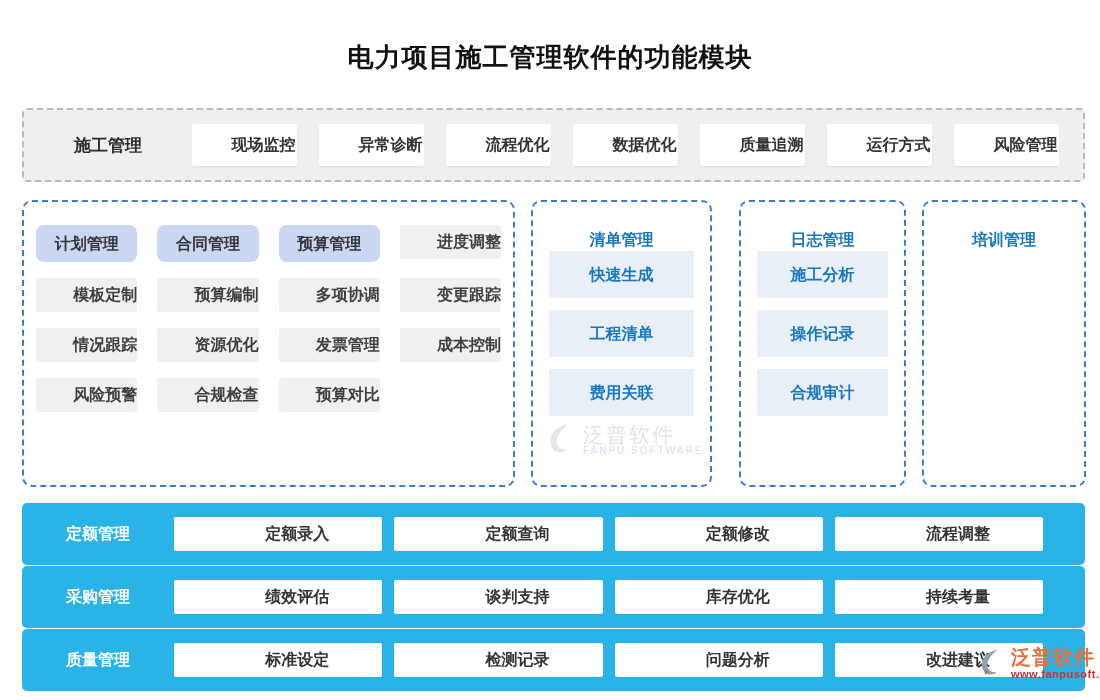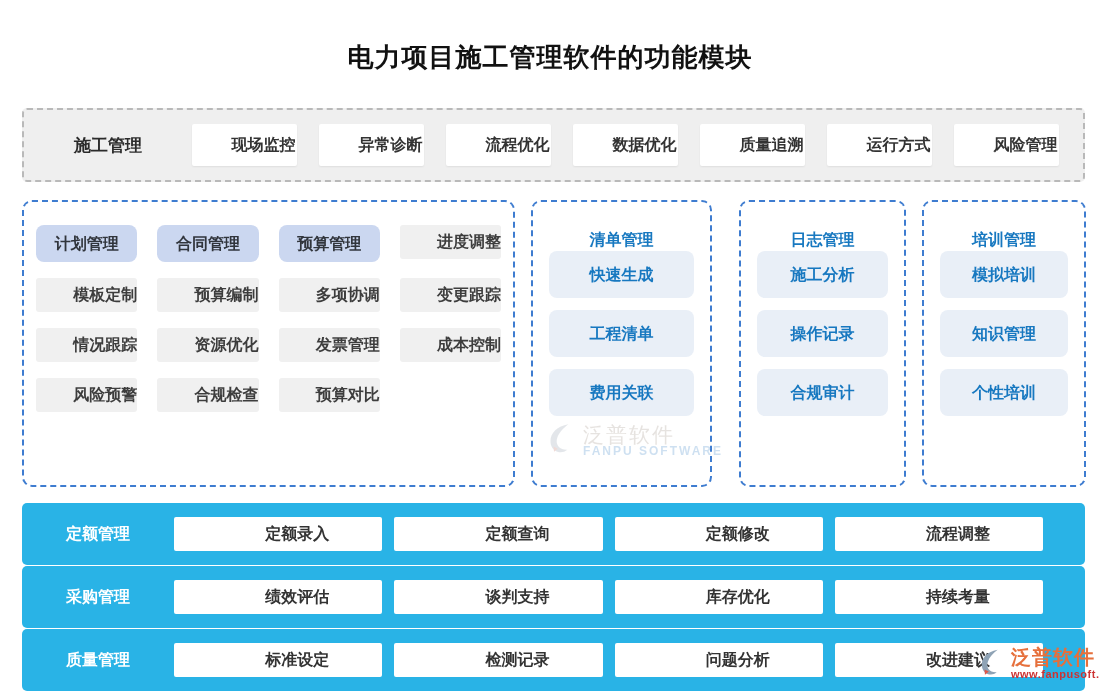--- a/index.html
+++ b/index.html
@@ -50,21 +50,21 @@
     text-align: right; font-size: 16px; font-weight: bold; color: #3d3d3d; white-space: nowrap;
   }
 
   .panel-list { padding-top: 28px; }
   .panel-list .panel-title {
     text-align: center; font-size: 16px; font-weight: bold; color: #1778c0;
     white-space: nowrap;
   }
   .panel-list .list-chip {
     height: 47px; line-height: 47px; margin: 0 16px 12px 16px;
-    background: #e9eff7; border-radius: 8px;
+    background: #e9eff7; border-radius: 0;
     text-align: center; font-size: 16px; font-weight: bold; color: #1778c0; white-space: nowrap;
   }
   .panel-a { left: 531px; width: 181px; }
   .panel-b { left: 739px; width: 167px; }
   .panel-c { left: 922px; width: 164px; }
 
   
   .bar {
     position: absolute; left: 22px; width: 1063px; height: 62px;
     background: #29b3e6; border-radius: 5px;
@@ -77,21 +77,21 @@
     width: 96px; flex: 0 0 auto; margin-right: 28px;
     font-size: 16px; font-weight: bold; color: #ffffff; text-align: center; white-space: nowrap;
   }
   .bar .chip-track { display: flex; flex: 1; gap: 12px; }
   .bar .chip-white { height: 34px; line-height: 34px; border-radius: 2px; box-shadow: none; }
 
   
   .wm { position: absolute; display: flex; align-items: center; pointer-events: none; }
   .wm-center { left: 545px; top: 421px; opacity: 0.5; }
   .wm-center .wm-zh { font-size: 21px; color: #cfc8c2; letter-spacing: 2px; line-height: 22px; }
-  .wm-center .wm-en { font-size: 12px; color: #9fc3e4; letter-spacing: 2px; line-height: 10px; font-weight: bold; }
+  .wm-center .wm-en { font-size: 10px; color: #9fc3e4; letter-spacing: 2px; line-height: 10px; }
   .wm-corner { left: 977px; top: 646px; }
   .wm-corner .wm-zh { font-size: 20px; font-weight: bold; color: #e6703c; letter-spacing: 1px; line-height: 22px; }
   .wm-corner .wm-en { font-size: 11px; font-weight: bold; color: #cc3333; letter-spacing: 0.5px; line-height: 13px; }
   .wm .logo { margin-right: 4px; }
 </style>
 </head>
 <body>
 
 <div class="page-title">电力项目施工管理软件的功能模块</div>
 
@@ -146,26 +146,20 @@
   <div>
 
   <div class="list-chip">施工分析</div>
       <div class="list-chip">操作记录</div>
       <div class="list-chip">合规审计</div>
     </div>
 </div>
 
 <div class="panel panel-list panel-c">
   <div class="panel-title">培训管理</div>
-  <div>
-
-  <div class="list-chip">模拟培训</div>
-      <div class="list-chip">知识管理</div>
-      <div class="list-chip">个性培训</div>
-    </div>
 </div>
 
 <div class="bar bar-0">
   <div class="bar-label">定额管理</div>
   <div class="chip-track">
 
   <div class="chip-white">定额录入</div>
       <div class="chip-white">定额查询</div>
       <div class="chip-white">定额修改</div>
       <div class="chip-white">流程调整</div>

